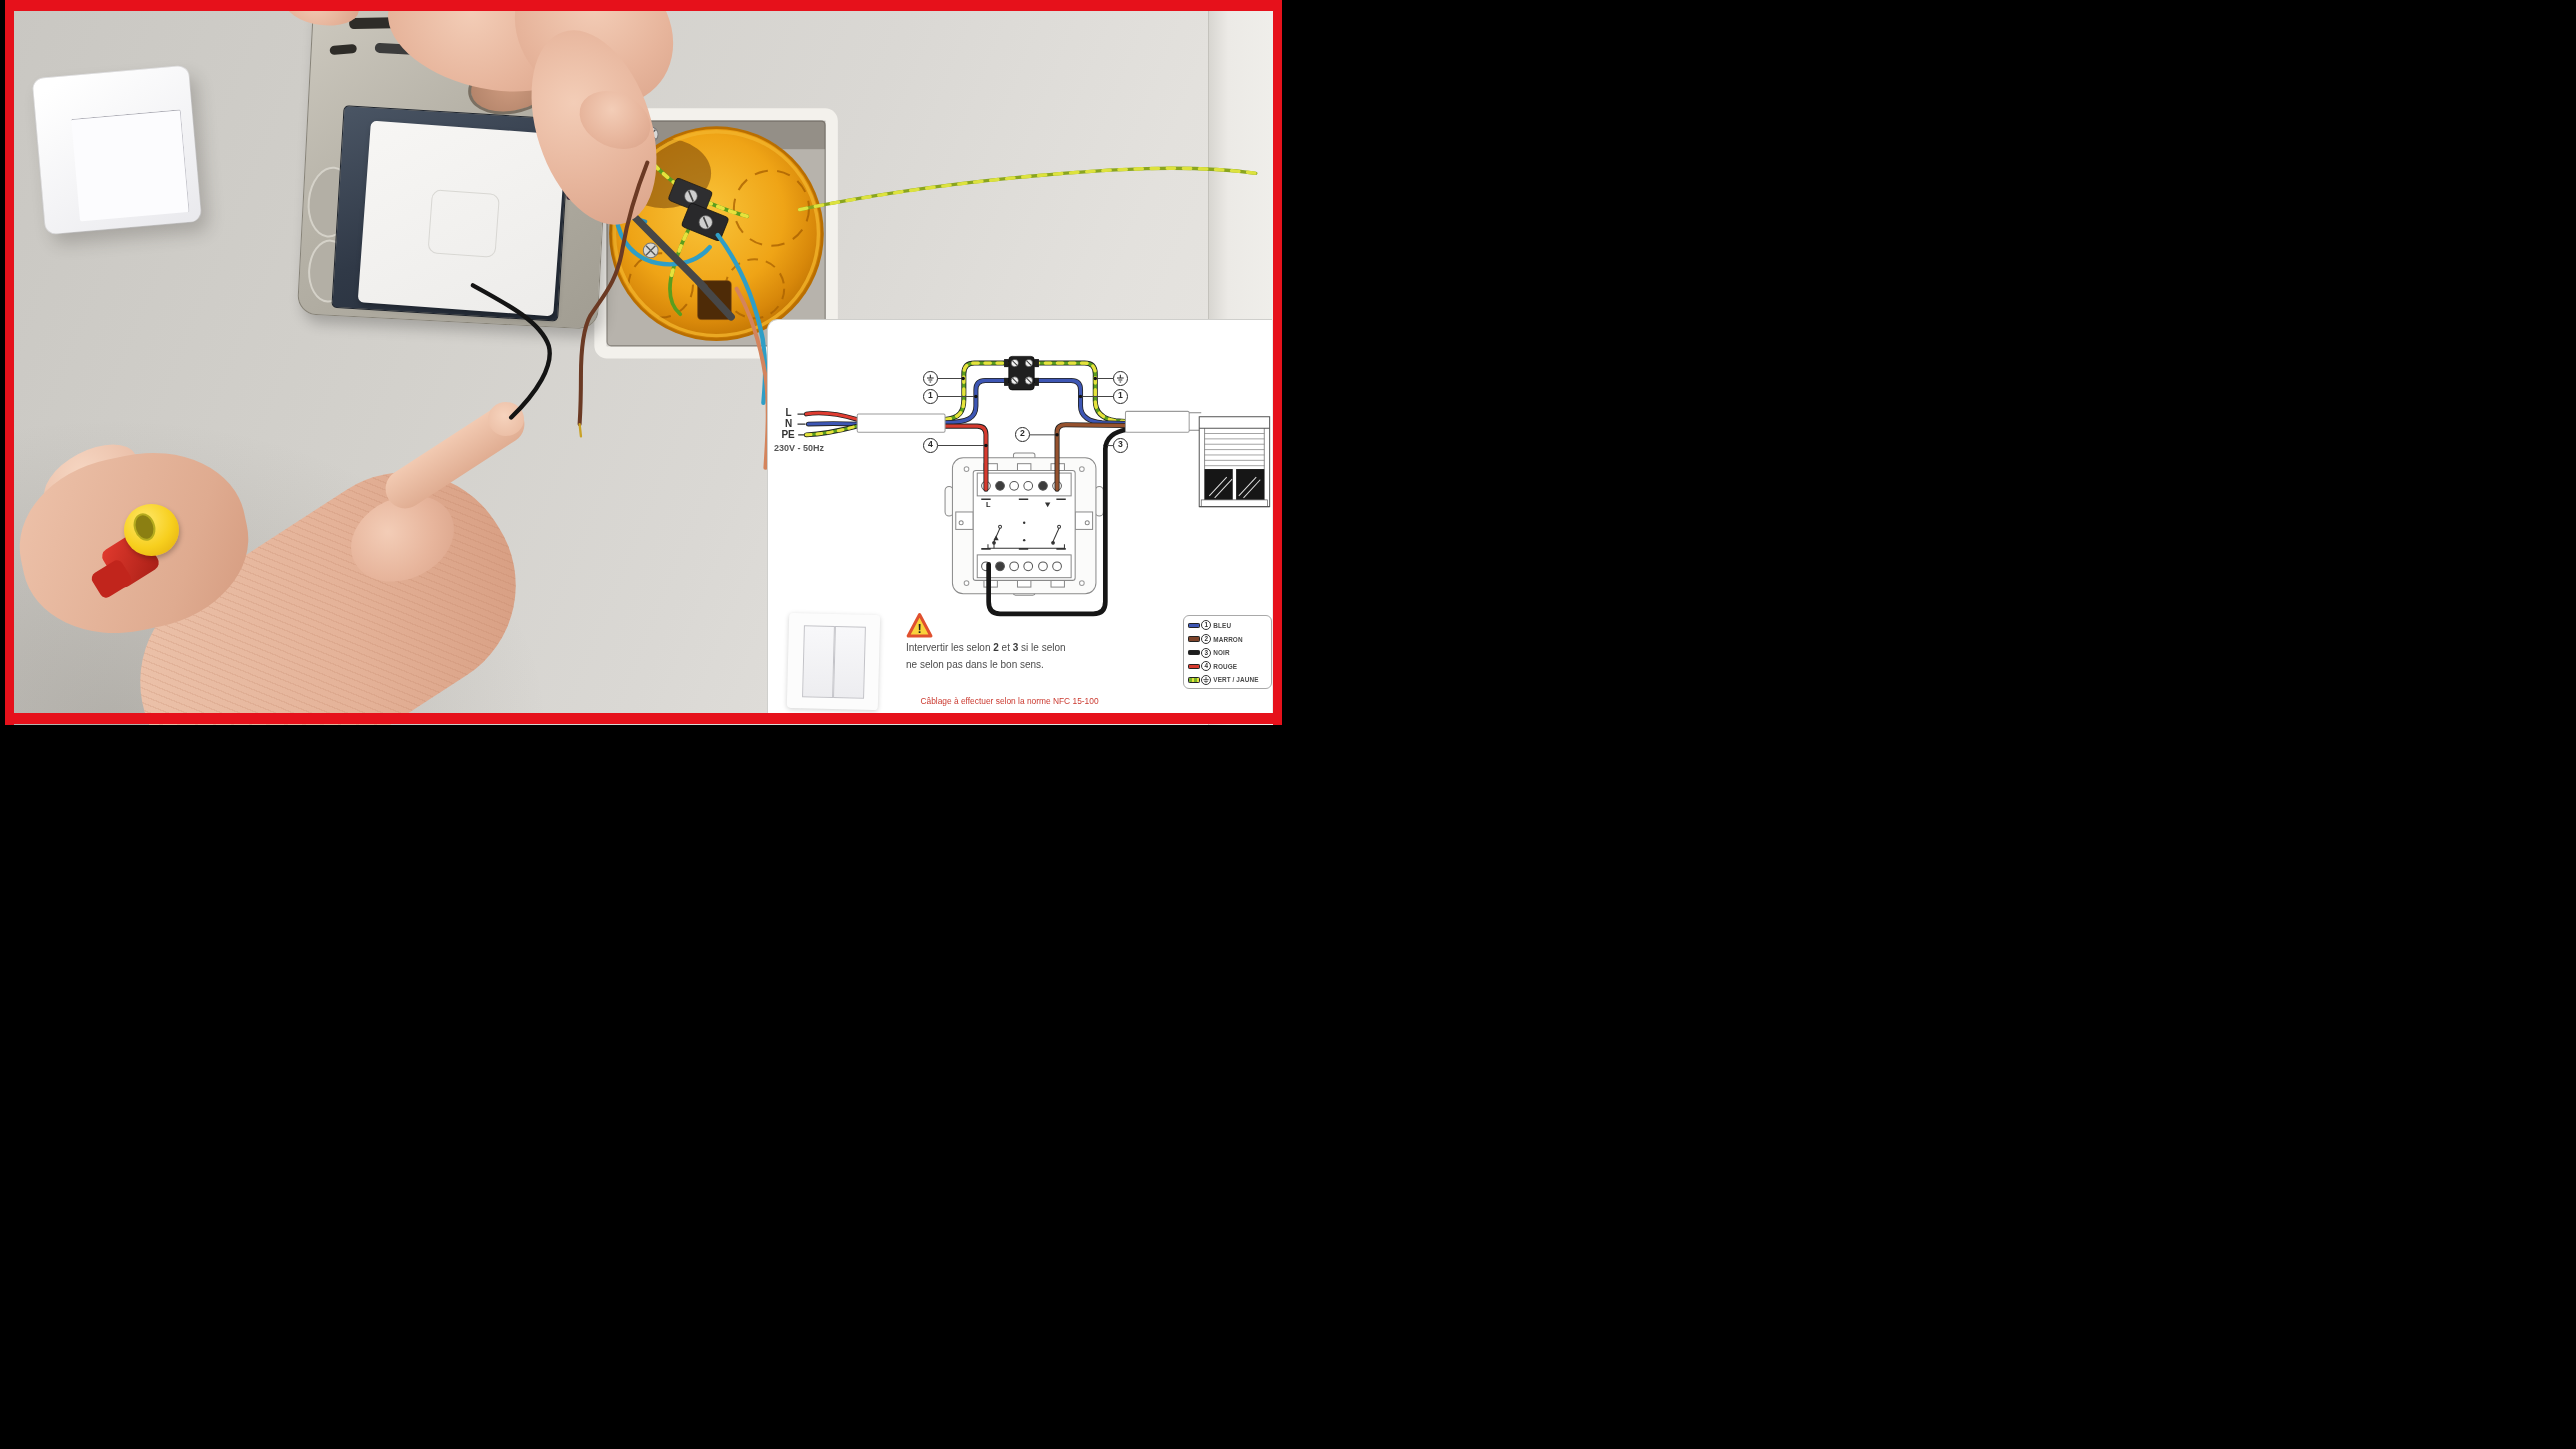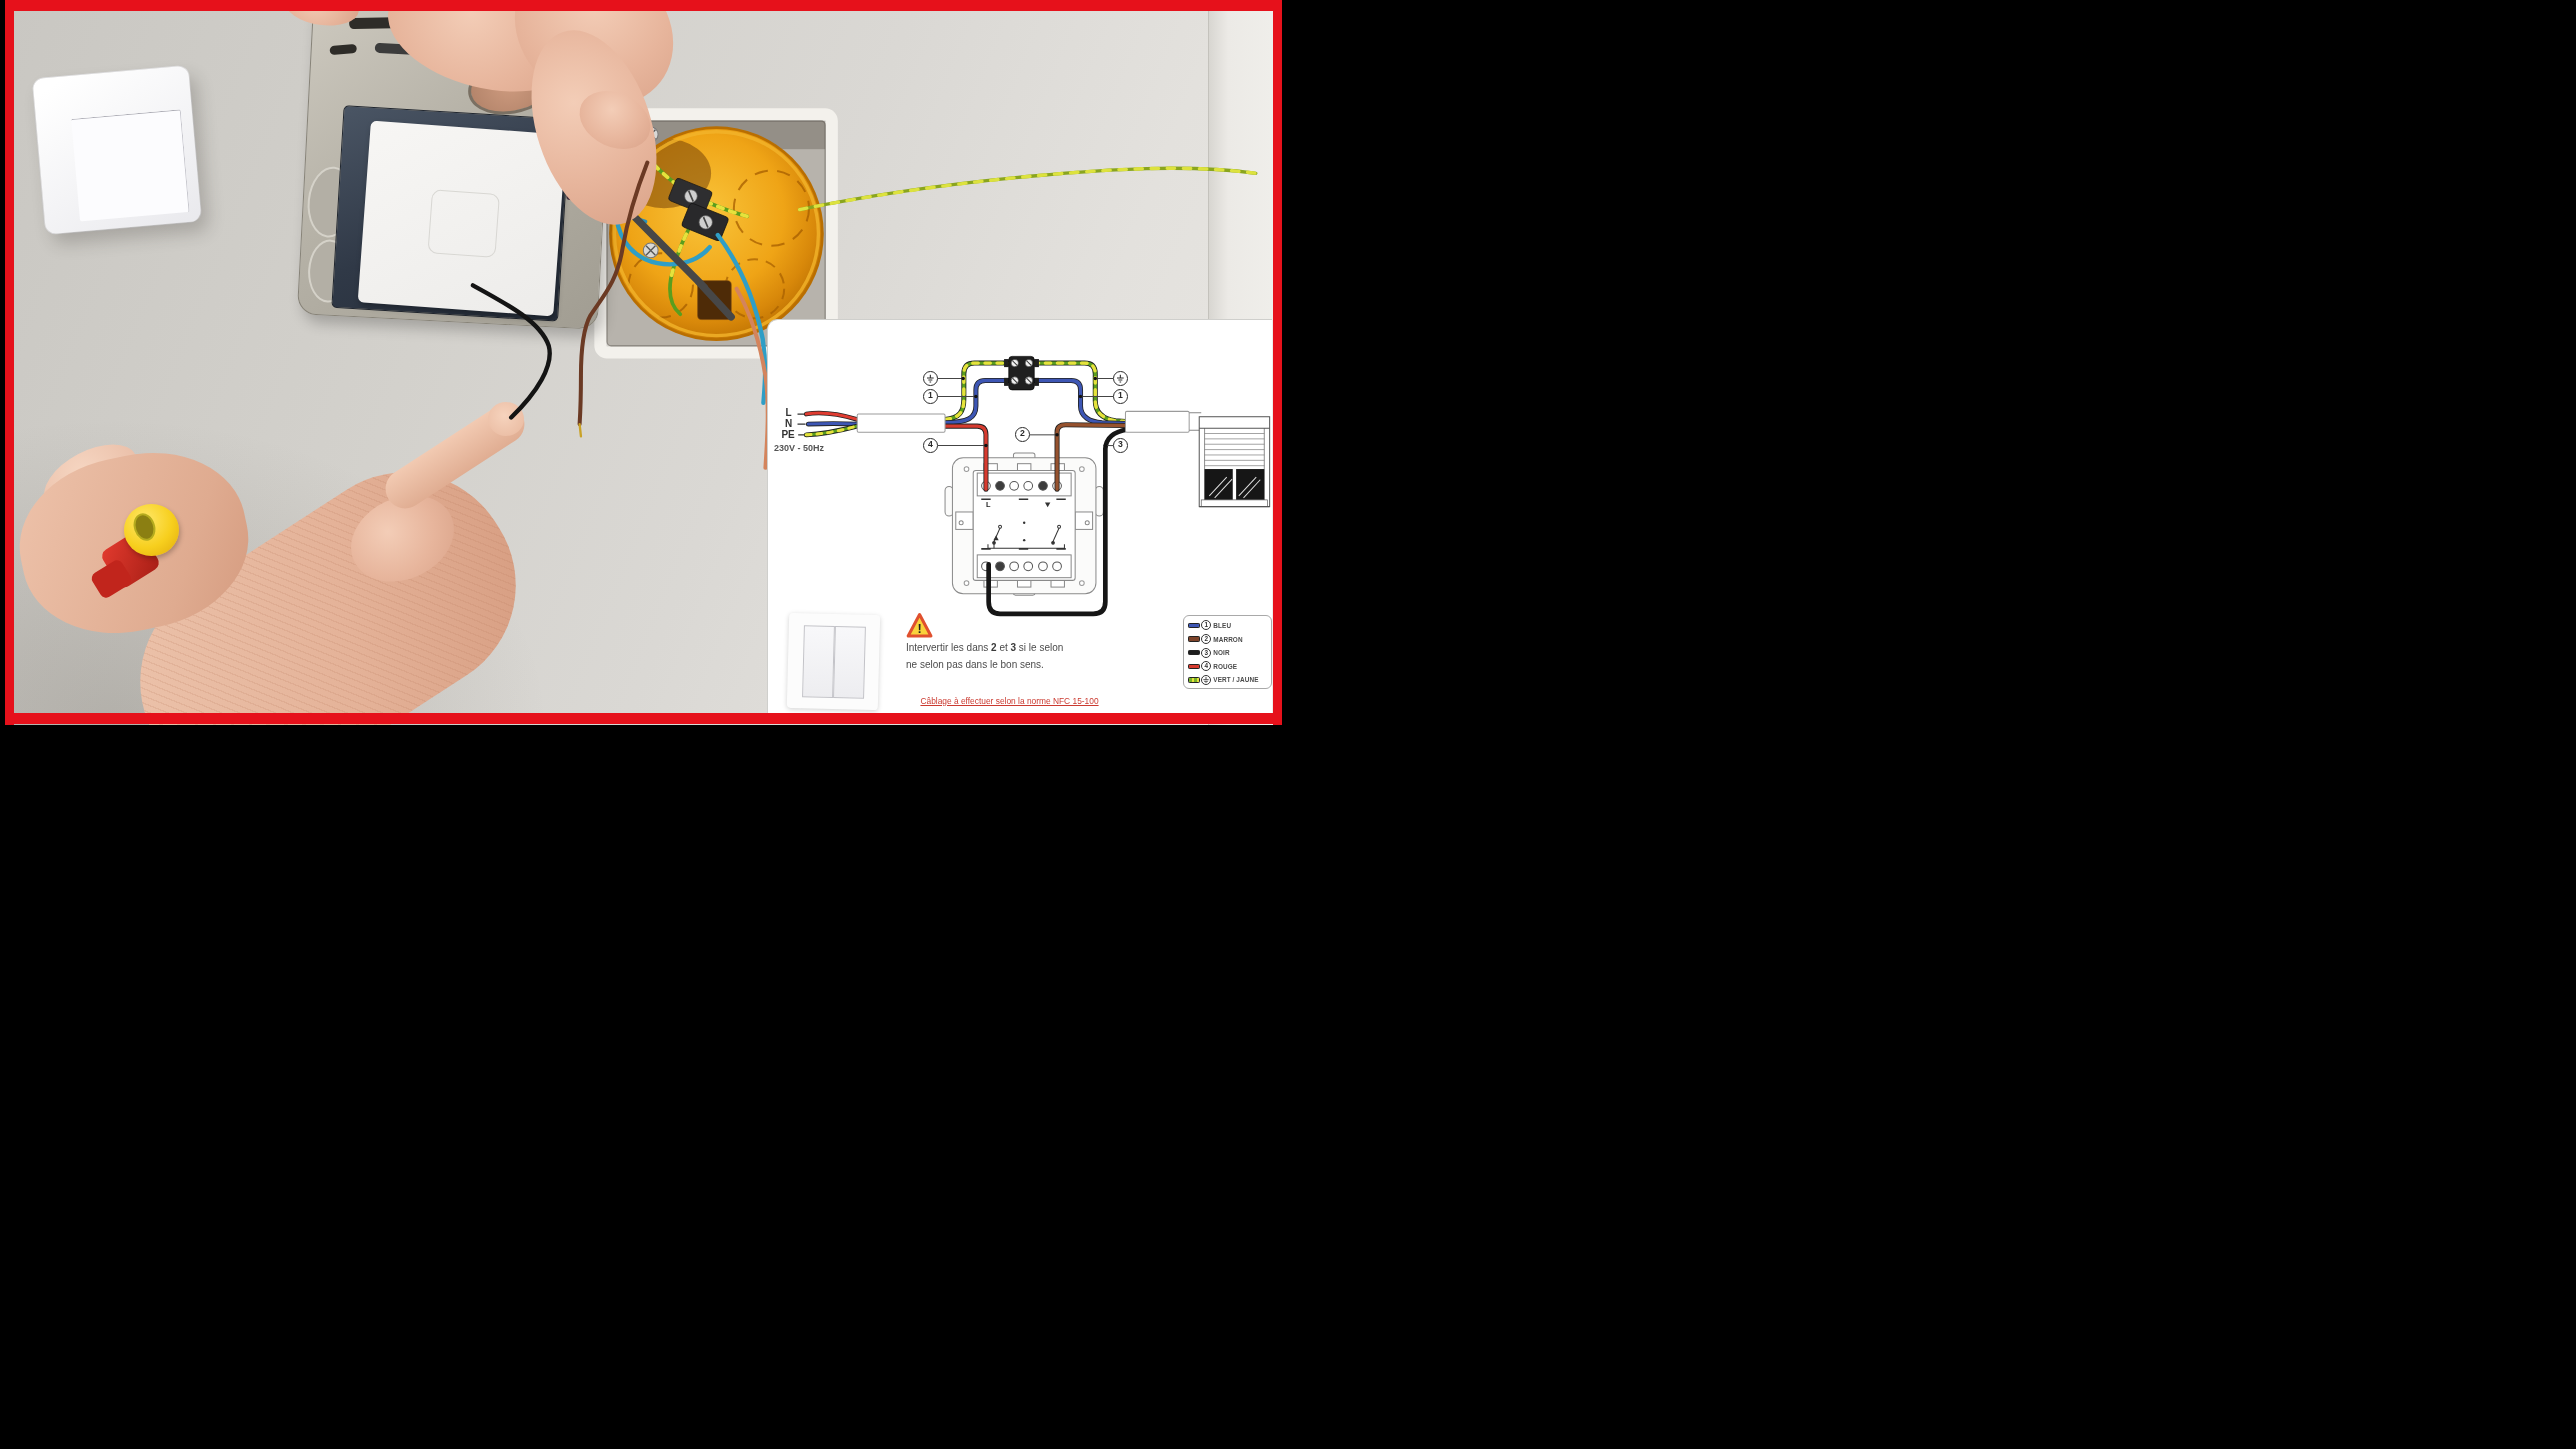--- a/index.html
+++ b/index.html
@@ -72,21 +72,21 @@
   #warn1 b,#warn2 b{color:#3a3a3a;}
   #legend{position:absolute;left:415px;top:295px;width:89px;height:74px;box-sizing:border-box;
     border:1.3px solid #a9a9a9;border-radius:6px;background:#fff;padding:3.4px 2.7px 2px 4px;
     display:flex;flex-direction:column;justify-content:space-between;}
   .lrow{display:flex;align-items:center;height:12px;}
   .lstub{width:10px;height:3.4px;border:0.7px solid #222;border-radius:1.3px;margin-right:1.3px;flex:none;}
   .lnum{width:10px;height:10px;box-sizing:border-box;border:1.3px solid #333;border-radius:50%;
     font-size:6.4px;font-weight:700;line-height:7.4px;text-align:center;color:#333;background:#fff;flex:none;}
   .llab{font-size:6.4px;font-weight:700;color:#4a4a4a;margin-left:2px;letter-spacing:0.1px;white-space:nowrap;}
   #footer{position:absolute;left:114px;top:376px;width:255px;text-align:center;font-size:8.4px;
-    color:#cb3a30;text-decoration:underline;}
+    color:#cb3a30;}
   #product{position:absolute;left:20px;top:294px;width:91px;height:95px;transform:rotate(1.5deg);
     background:#fcfcfc;border-radius:4px;box-shadow:0 1.3px 5.4px rgba(0,0,0,.18);}
   .rocker{position:absolute;top:12px;width:29px;height:70px;border:0.7px solid #c3c3c8;
     background:linear-gradient(#f8f8fa,#ededf0);}
   #swL{position:absolute;font-size:7.4px;font-weight:700;color:#222;}
   
   .redbar{background:#e6111b;z-index:40;}
   .blackbar{background:#000;z-index:41;}
 </style>
 </head>
@@ -384,21 +384,21 @@
     <span class="cnum" style="left:247px;top:107px">2</span>
     <span class="gsym" style="left:345px;top:51px">
       <svg width="8.7" height="8.7" viewBox="0 0 13 13">
           <path d="M6.5,1 L6.5,6 M1.5,6 L11.5,6 M3.5,9 L9.5,9 M5.3,12 L7.7,12" stroke="#2a2a2a" stroke-width="1.6"></path>
         </svg>
     </span>
     <span class="cnum" style="left:345px;top:69px">1</span>
     <span class="cnum" style="left:345px;top:118px">3</span>
     <span id="swL" style="left:218px;top:180px">L</span>
 
-    <div id="warn1" style="left:138px;top:322px"><span>Intervertir les dans </span><b>2</b><span> et </span><b>3</b><span> si le selon</span></div>
+    <div id="warn1" style="left:138px;top:322px"><span>Intervertir les selon </span><b>2</b><span> et </span><b>3</b><span> si le selon</span></div>
     <div id="warn2" style="left:138px;top:339px">ne selon pas dans le bon sens.</div>
 
     <div id="legend">
       <div class="lrow">
         <span class="lstub" style="background:#3d56b4"></span>
           <span class="lnum">1</span>
           <span class="llab">BLEU</span>
       </div>
       <div class="lrow">
         <span class="lstub" style="background:#7d432a"></span>

